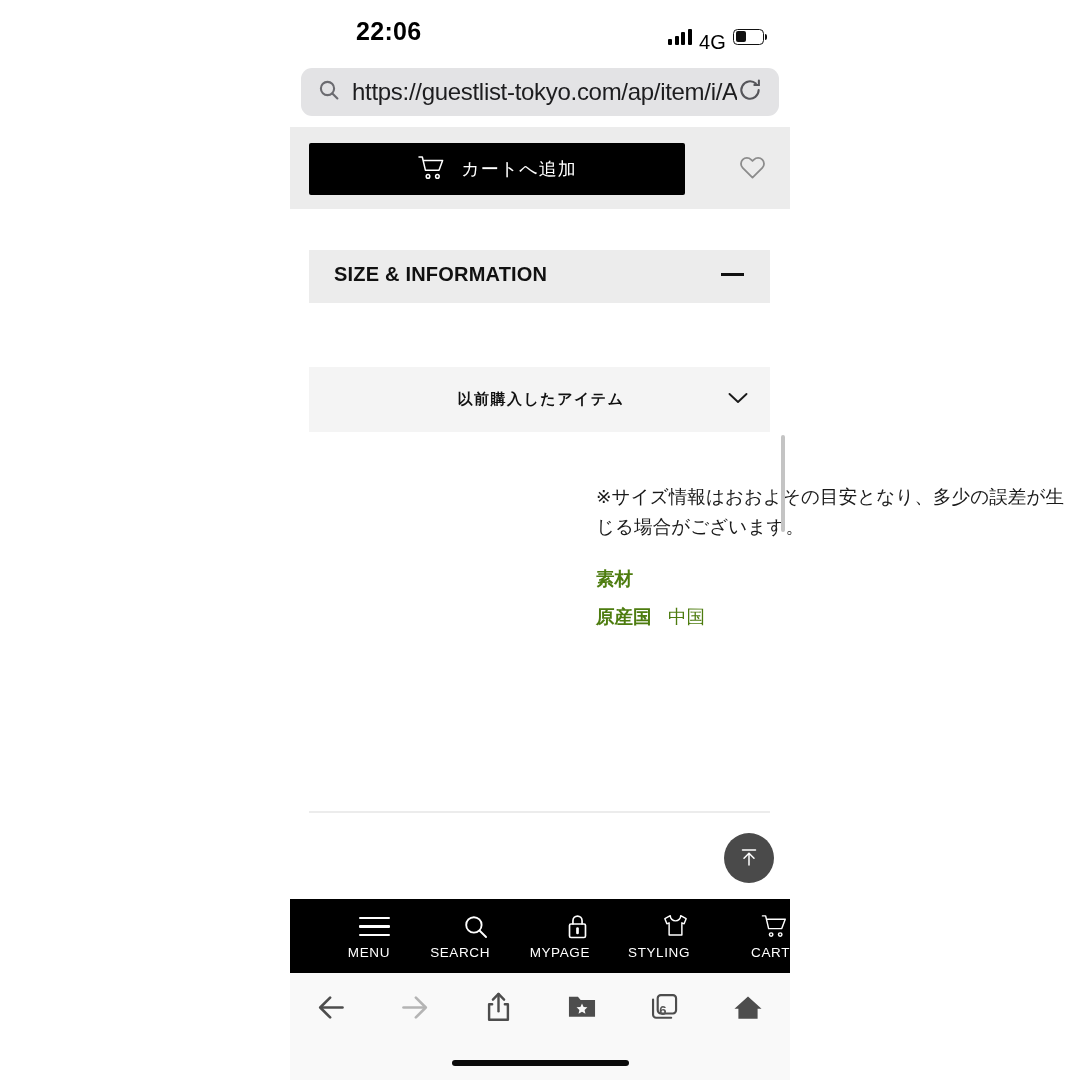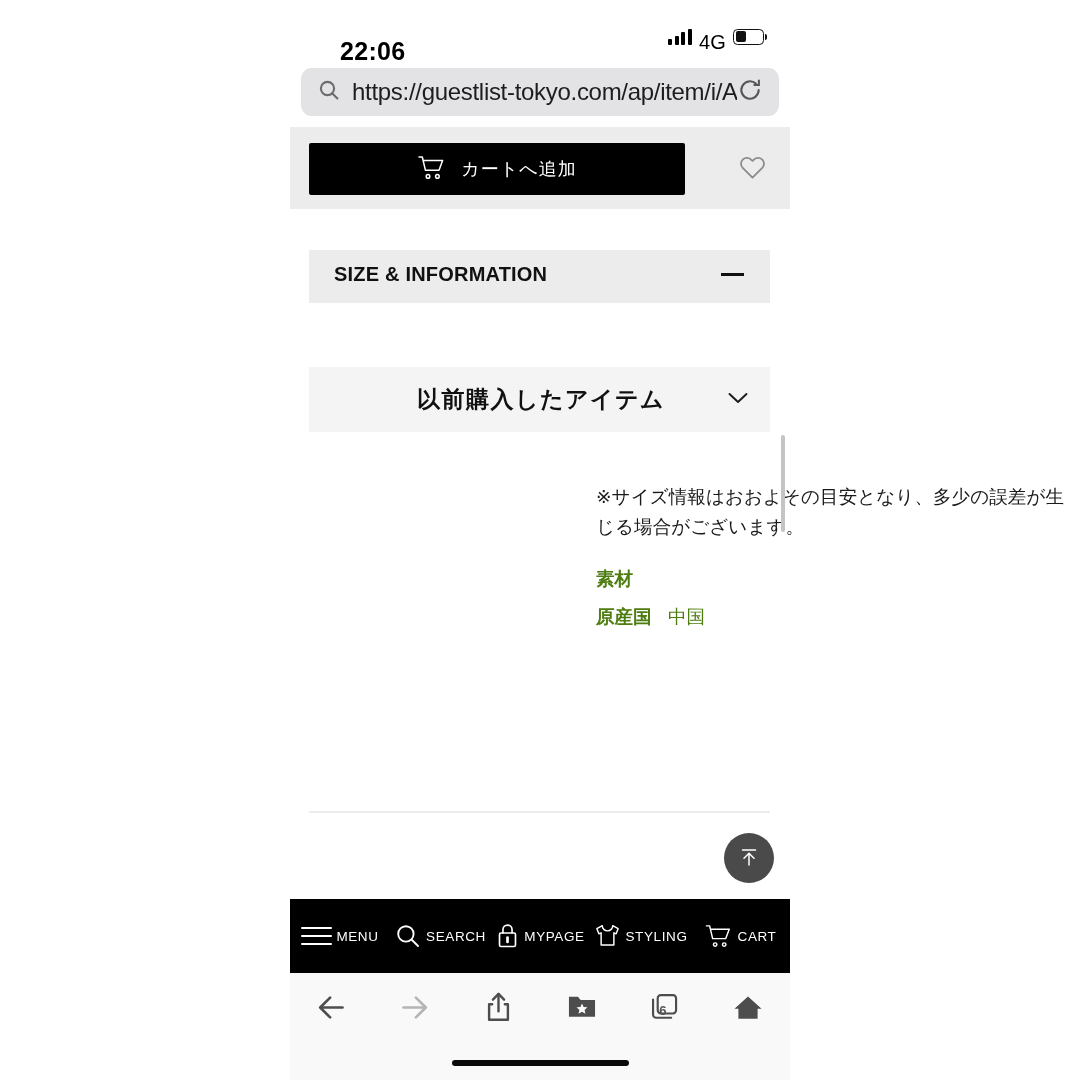--- a/index.html
+++ b/index.html
@@ -22,24 +22,23 @@
     width: 500px; height: 1080px;
     background: #ffffff;
   }
 
   
   .statusbar {
     position: absolute; left: 0; top: 0;
     width: 500px; height: 62px;
   }
   .sb-time {
-    position: absolute; left: 50px; top: 17px;
+    position: absolute; left: 66px; top: 17px;
     font-size: 25px; font-weight: bold; color: #000;
     letter-spacing: 0.3px;
-    margin-top: 20px;
   }
   .sb-right {
     position: absolute; right: 26px; top: 19px;
     display: flex; align-items: center; gap: 7px;
   }
   .sig { display: flex; align-items: flex-end; gap: 2.5px; height: 16px; }
   .sig i { display: block; width: 4px; background: #000; border-radius: 1px; }
   .sig i:nth-child(1) { height: 6px; }
   .sig i:nth-child(2) { height: 9px; }
   .sig i:nth-child(3) { height: 12.5px; }
@@ -117,21 +116,21 @@
     font-size: 20px; font-weight: bold; color: #111;
     letter-spacing: 0.2px;
   }
   .acc-b {
     top: 367px; height: 65px;
     background: #f4f4f4;
     padding: 0 22px 0 25px;
     justify-content: center;
   }
   .acc-b-title {
-    font-size: 23px; font-weight: bold; color: #111;
+    font-size: 15px; font-weight: bold; color: #111;
     letter-spacing: 1.5px;
   }
   .acc-b .chev { position: absolute; right: 22px; top: 24px; }
   .minus {
     width: 23px; height: 3px; background: #111;
   }
 
   
   .note {
     position: absolute; left: 306px; top: 482px;
@@ -170,22 +169,22 @@
 
   
   .sitenav {
     position: absolute; left: 0; top: 899px;
     width: 500px; height: 74px;
     background: #000;
     display: flex; align-items: center;
   }
   .nav-item {
     flex: 1; height: 100%;
-    display: flex; flex-direction: row;
-    align-items: center; justify-content: center;
+    display: flex; flex-direction: column;
+    align-items: flex-end; justify-content: center;
     gap: 4px; cursor: pointer;
   }
   .nav-label {
     font-size: 13.5px; color: #fff; letter-spacing: 0.6px;
   }
   .nav-ico { height: 28px; display: flex; align-items: center; justify-content: center; }
   .burger { width: 31px; display: flex; flex-direction: column; gap: 6px; }
   .burger i { display: block; height: 2.2px; background: #fff; border-radius: 1px; }
 
   

